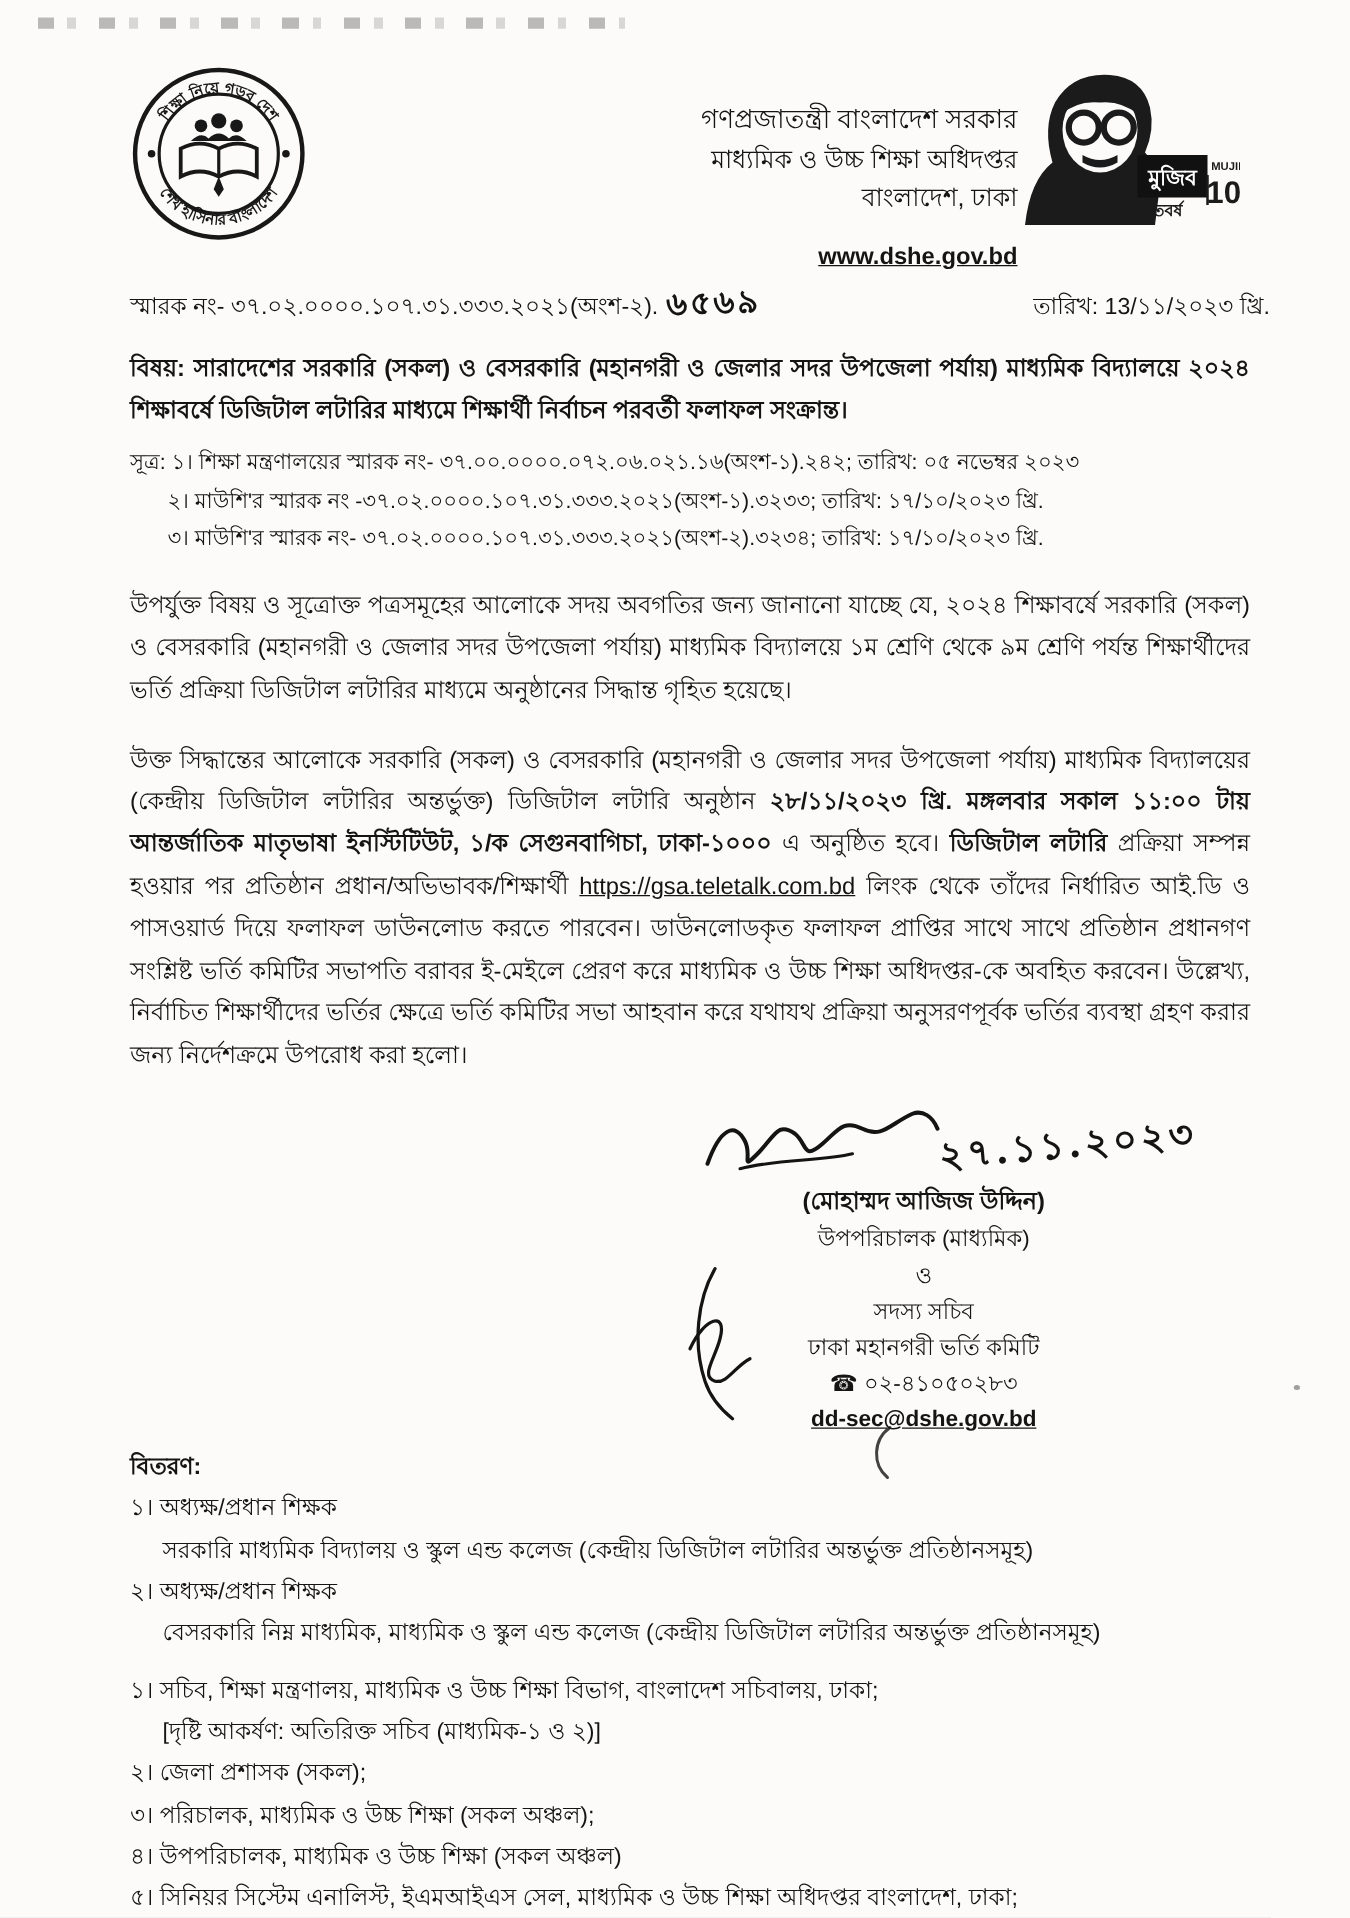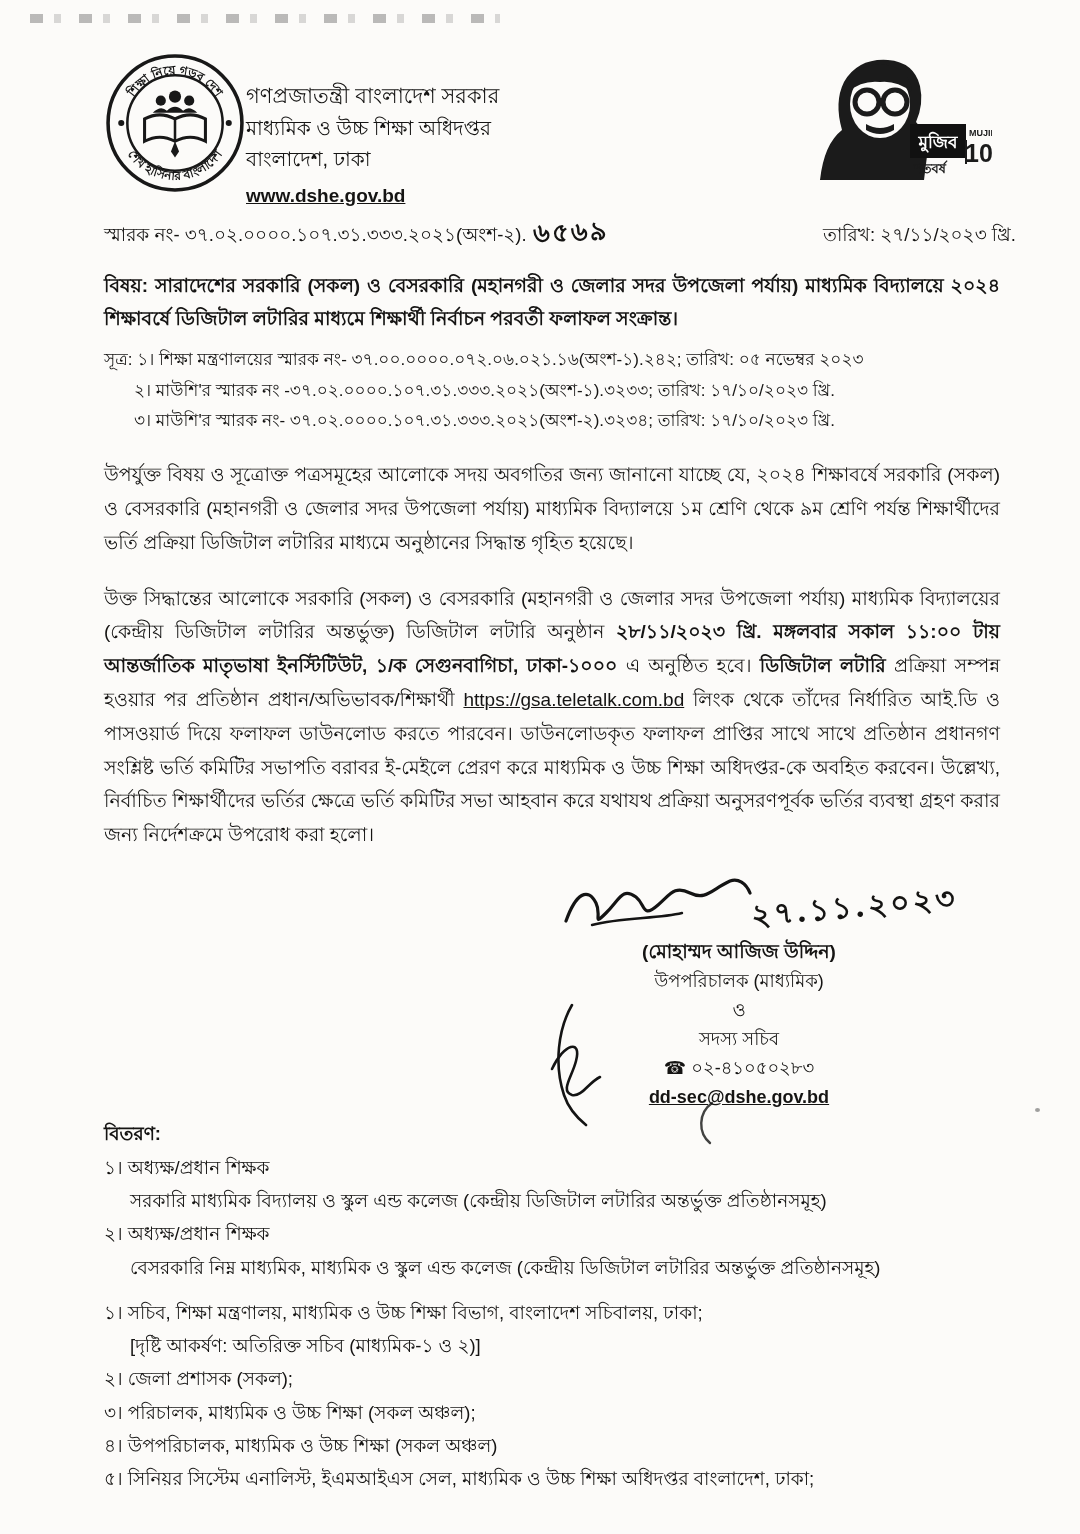--- a/index.html
+++ b/index.html
@@ -18,25 +18,25 @@
     background:repeating-linear-gradient(90deg,
       rgba(35,35,35,.55) 0 13px, transparent 13px 24px,
       rgba(35,35,35,.30) 24px 31px, transparent 31px 49px);
     opacity:.55;filter:blur(.4px);
   }
   .header-row{
     display:flex;justify-content:space-between;align-items:flex-start;
     padding:52px 88px 0 104px;
   }
   .seal{width:142px;flex:0 0 auto;}
-  .head-center{flex:1;text-align:left;padding-top:28px;line-height:1.55;}
+  .head-center{flex:1;text-align:right;padding-top:28px;line-height:1.55;}
   .head-l1{font-size:21px;}
   .head-l2{font-size:20px;}
   .head-l3{font-size:20px;}
-  .head-web{font-size:19px;font-weight:bold;text-decoration:underline;color:#151413;display:inline-block;margin-top:6px;}
+  .head-web{font-size:19px;font-weight:bold;text-decoration:underline;color:#151413;display:inline-block;margin-top:16px;}
   .mujib{width:178px;flex:0 0 auto;}
   .memo-row{
     display:flex;justify-content:space-between;align-items:baseline;
     padding:2px 64px 0 104px;font-size:18.5px;
   }
   .memo-no{display:flex;align-items:baseline;gap:6px;}
   .hand-serial{
     font-family:"DejaVu Serif","Liberation Serif",serif;
     font-weight:bold;font-size:26px;letter-spacing:2px;
     transform:rotate(-2deg);display:inline-block;
@@ -139,21 +139,21 @@
         <line x1="152" y1="88" x2="152" y2="112" stroke="#1b1b1b" stroke-width="2"></line>
       </svg>
     </div>
   </div>
 
   <div class="memo-row">
     <div class="memo-no">
       <span>স্মারক নং- ৩৭.০২.০০০০.১০৭.৩১.৩৩৩.২০২১(অংশ-২).</span>
       <span class="hand-serial">৬৫৬৯</span>
     </div>
-    <div>তারিখ: ২৭/১১/২০২৩ খ্রি.</div>
+    <div>তারিখ: 13/১১/২০২৩ খ্রি.</div>
   </div>
 
   <div class="content">
 
     <div class="subject">বিষয়: সারাদেশের সরকারি (সকল) ও বেসরকারি (মহানগরী ও জেলার সদর উপজেলা পর্যায়) মাধ্যমিক বিদ্যালয়ে ২০২৪ শিক্ষাবর্ষে ডিজিটাল লটারির মাধ্যমে শিক্ষার্থী নির্বাচন পরবর্তী ফলাফল সংক্রান্ত।</div>
 
     <div class="refs">
       <div>সূত্র: ১। শিক্ষা মন্ত্রণালয়ের স্মারক নং- ৩৭.০০.০০০০.০৭২.০৬.০২১.১৬(অংশ-১).২৪২; তারিখ: ০৫ নভেম্বর ২০২৩</div>
       <div class="r2">২। মাউশি'র স্মারক নং -৩৭.০২.০০০০.১০৭.৩১.৩৩৩.২০২১(অংশ-১).৩২৩৩; তারিখ: ১৭/১০/২০২৩ খ্রি.</div>
       <div class="r2">৩। মাউশি'র স্মারক নং- ৩৭.০২.০০০০.১০৭.৩১.৩৩৩.২০২১(অংশ-২).৩২৩৪; তারিখ: ১৭/১০/২০২৩ খ্রি.</div>
@@ -168,20 +168,21 @@
         <svg class="sig-svg" width="190" height="62" viewBox="0 0 190 62">
           <path d="M4,48 C14,20 26,14 34,30 C40,42 30,54 44,40 C58,26 60,14 74,24 C84,32 80,46 96,32 C108,22 112,12 128,20 C144,28 150,16 168,8 C176,5 184,10 188,20" fill="none" stroke="#141414" stroke-width="3.2" stroke-linecap="round"></path>
           <path d="M30,52 C60,44 96,46 120,40" fill="none" stroke="#141414" stroke-width="2.4" stroke-linecap="round"></path>
         </svg>
         <span class="sig-date">২৭.১১.২০২৩</span>
       </div>
       <div class="sig-name">(মোহাম্মদ আজিজ উদ্দিন)</div>
       <div>উপপরিচালক (মাধ্যমিক)</div>
       <div>ও</div>
       <div>সদস্য সচিব</div>
+      <div>ঢাকা মহানগরী ভর্তি কমিটি</div>
       <div>
         <span>☎</span>
         <span>০২-৪১০৫০২৮৩</span>
       </div>
       <a href="#" class="sig-email">dd-sec@dshe.gov.bd</a>
 
       <svg class="tick-svg" width="70" height="130" viewBox="0 0 70 130">
         <path d="M30,6 C16,30 12,66 22,96 C26,108 34,118 44,126" fill="none" stroke="#141414" stroke-width="2.6" stroke-linecap="round"></path>
         <path d="M10,70 C22,44 40,40 34,62 C30,78 18,92 30,96 C40,98 46,84 58,78" fill="none" stroke="#141414" stroke-width="2.6" stroke-linecap="round"></path>
       </svg>

